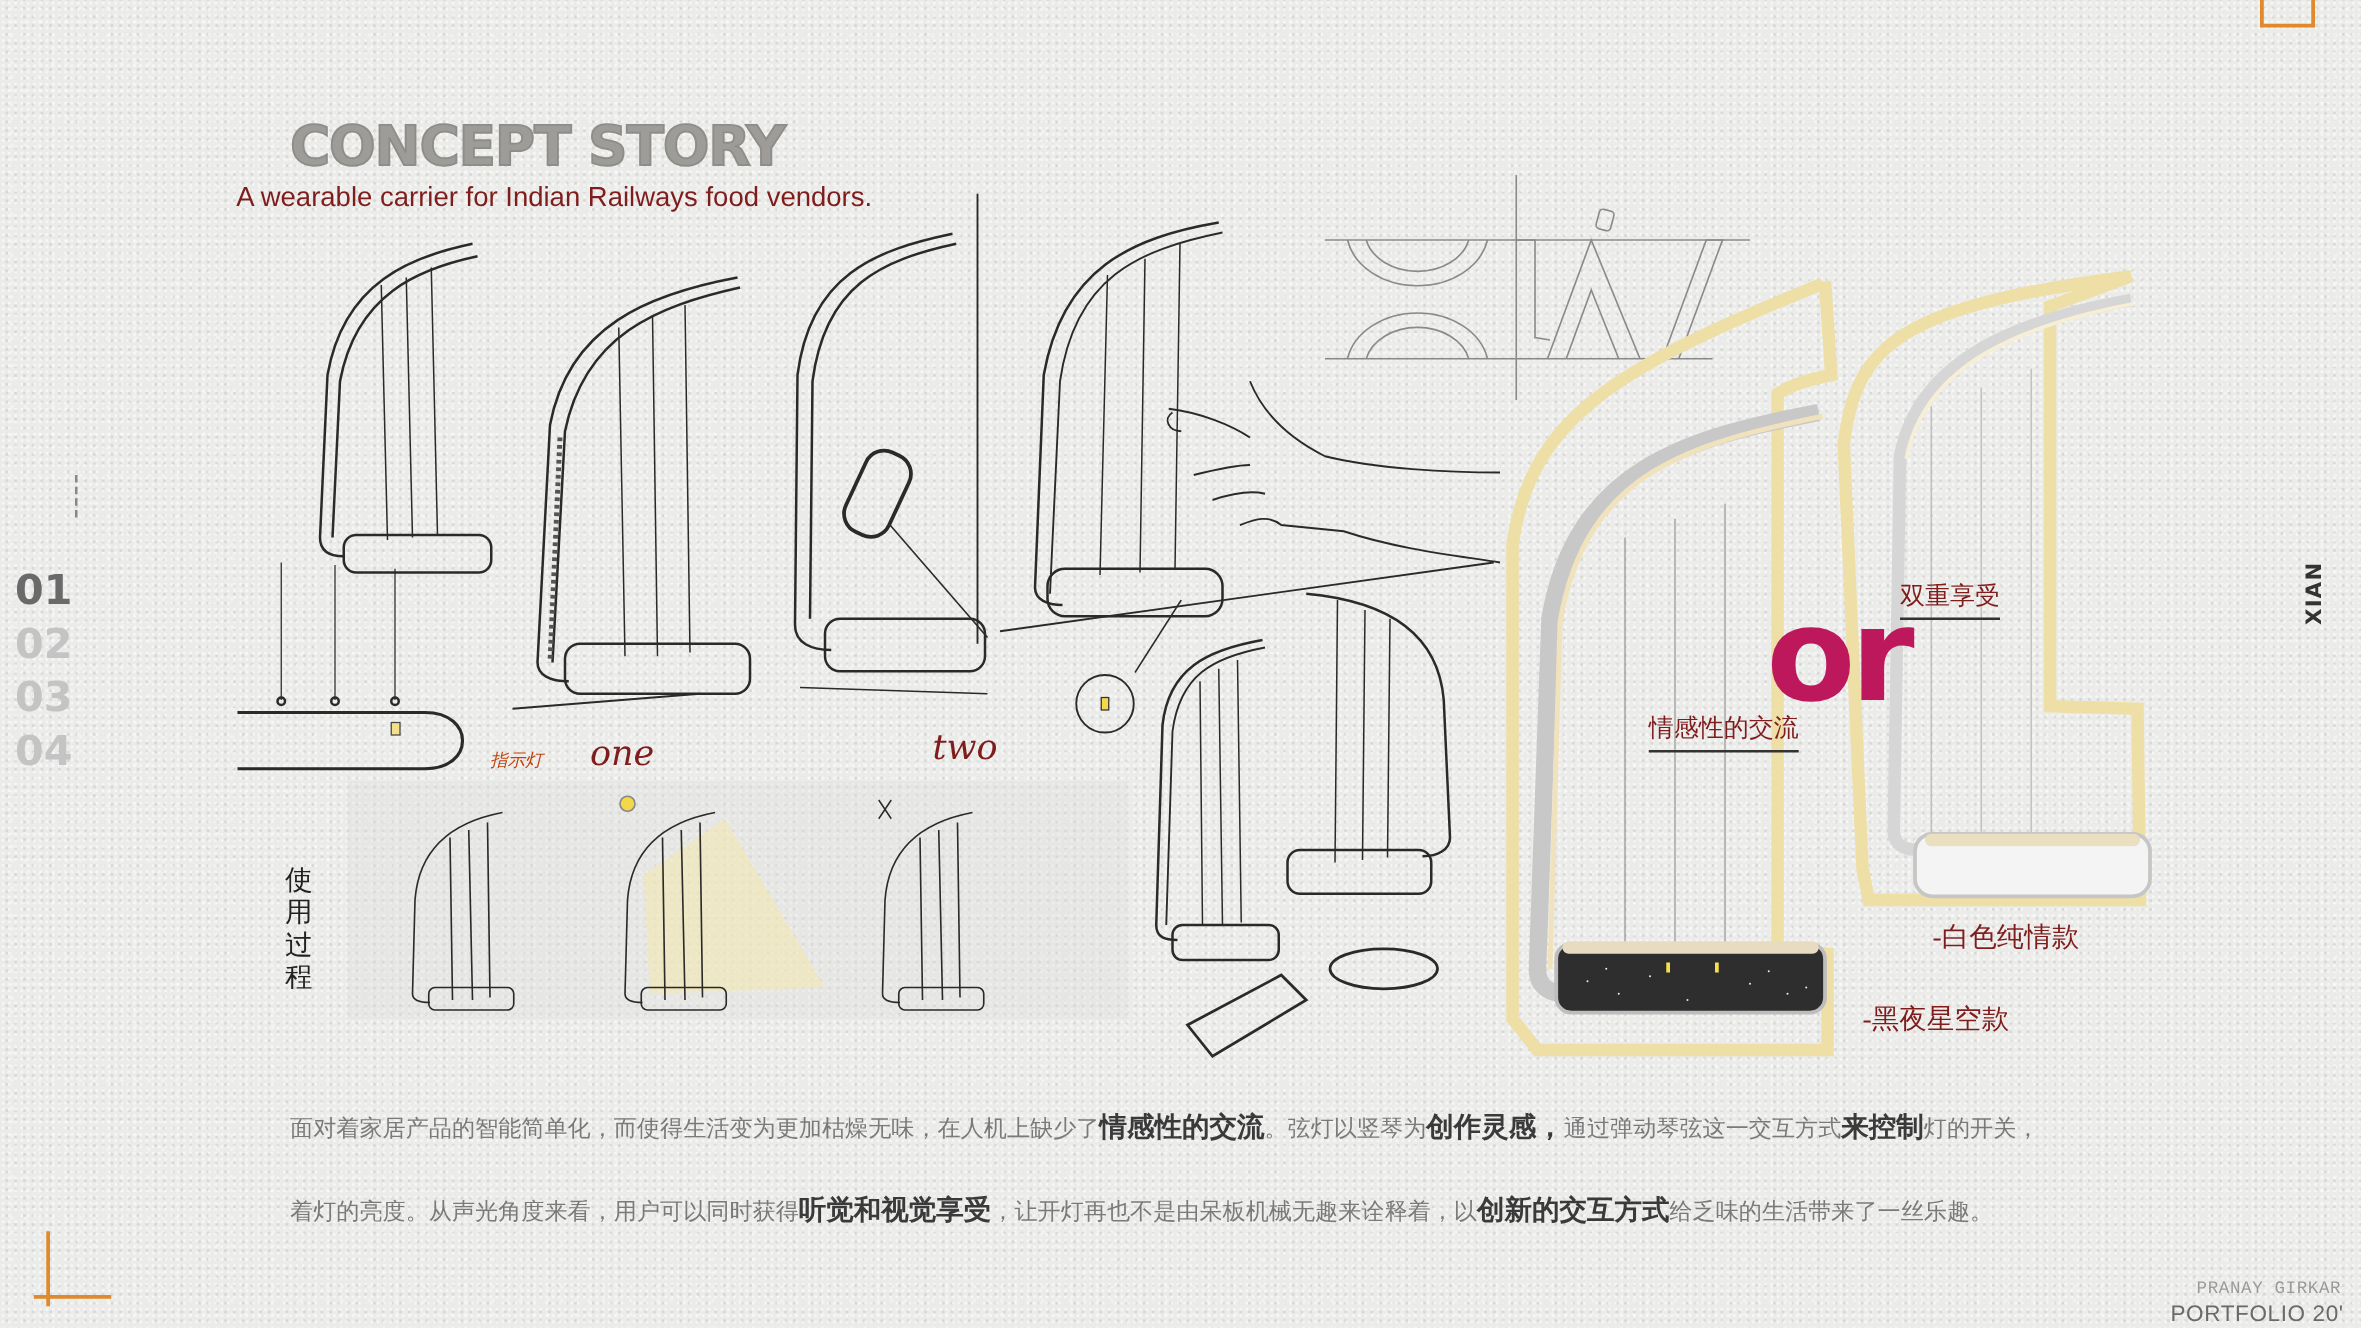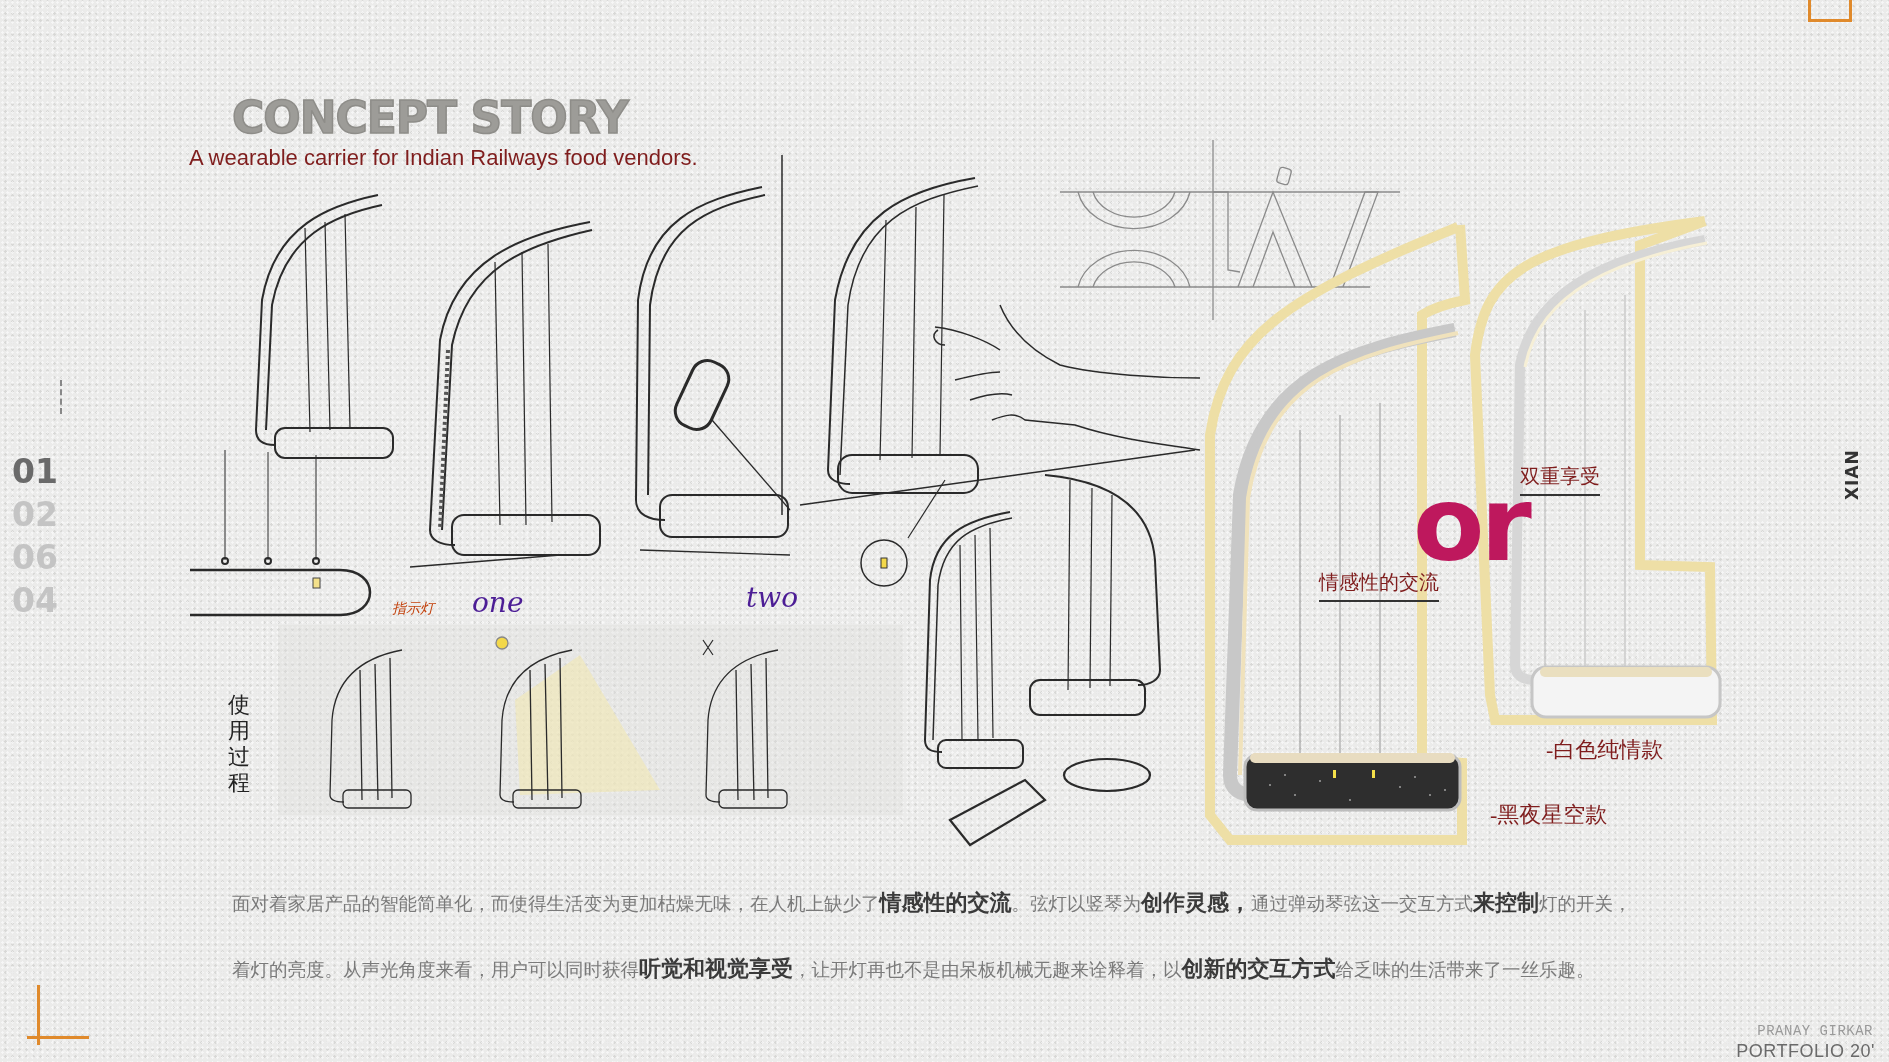--- a/index.html
+++ b/index.html
@@ -52,21 +52,21 @@
     left: 1842px; top: 500px; font-family: "DejaVu Sans", sans-serif; font-weight: bold;
     font-size: 17px; color: #333; transform: rotate(-90deg); transform-origin: left top;
     letter-spacing: 1px;
   }
 
   
   .footer-name { right: 16px; bottom: 23px; font-family: Liberation Mono, monospace; font-size: 14px; color: #9a9a9a; letter-spacing: 0.5px; }
   .footer-portfolio { right: 14px; bottom: 0px; font-family: "Liberation Sans", sans-serif; font-size: 18px; color: #6a6a6a; letter-spacing: 0.5px; line-height: 22px; }
 
   
-  .hand-note { font-family: "DejaVu Serif", serif; color: #4c1d95; font-style: italic; }
+  .hand-note { font-family: "DejaVu Serif", serif; color: #7f1d1d; font-style: italic; }
   .note-one { left: 472px; top: 586px; font-size: 28px; }
   .note-two { left: 746px; top: 581px; font-size: 28px; }
   .note-indicator { left: 392px; top: 600px; font-size: 14px; color: #c2410c; }
   .note-usage { left: 228px; top: 692px; font-size: 22px; color: #222; width: 26px; line-height: 26px; font-style: normal; }
 
   
   .usage-panel { left: 278px; top: 625px; width: 625px; height: 190px; background: rgba(220,220,218,0.35); }
 
   
   .label-cn { font-family: Liberation Serif, serif; color: #7f1d1d; font-size: 20px; text-align: center; }
@@ -94,21 +94,21 @@
 <div class="abs corner-bl-v"></div>
 <div class="abs corner-bl-h"></div>
 
 <div class="abs title">CONCEPT STORY</div>
 <div class="abs subtitle">A wearable carrier for Indian Railways food vendors.</div>
 
 <div class="abs scroll-hint"></div>
 <div class="abs pagenav">
   <span class="pg active">01</span>
   <span class="pg">02</span>
-  <span class="pg">06</span>
+  <span class="pg">03</span>
   <span class="pg">04</span>
 </div>
 
 <div class="abs side-label">XIAN</div>
 
 <div class="abs usage-panel"></div>
 
 <svg width="1889" height="1062" style="left:0;top:0;" viewBox="0 0 1889 1062" fill="none" stroke="#2a2a2a" stroke-width="2">
 
   <g>

